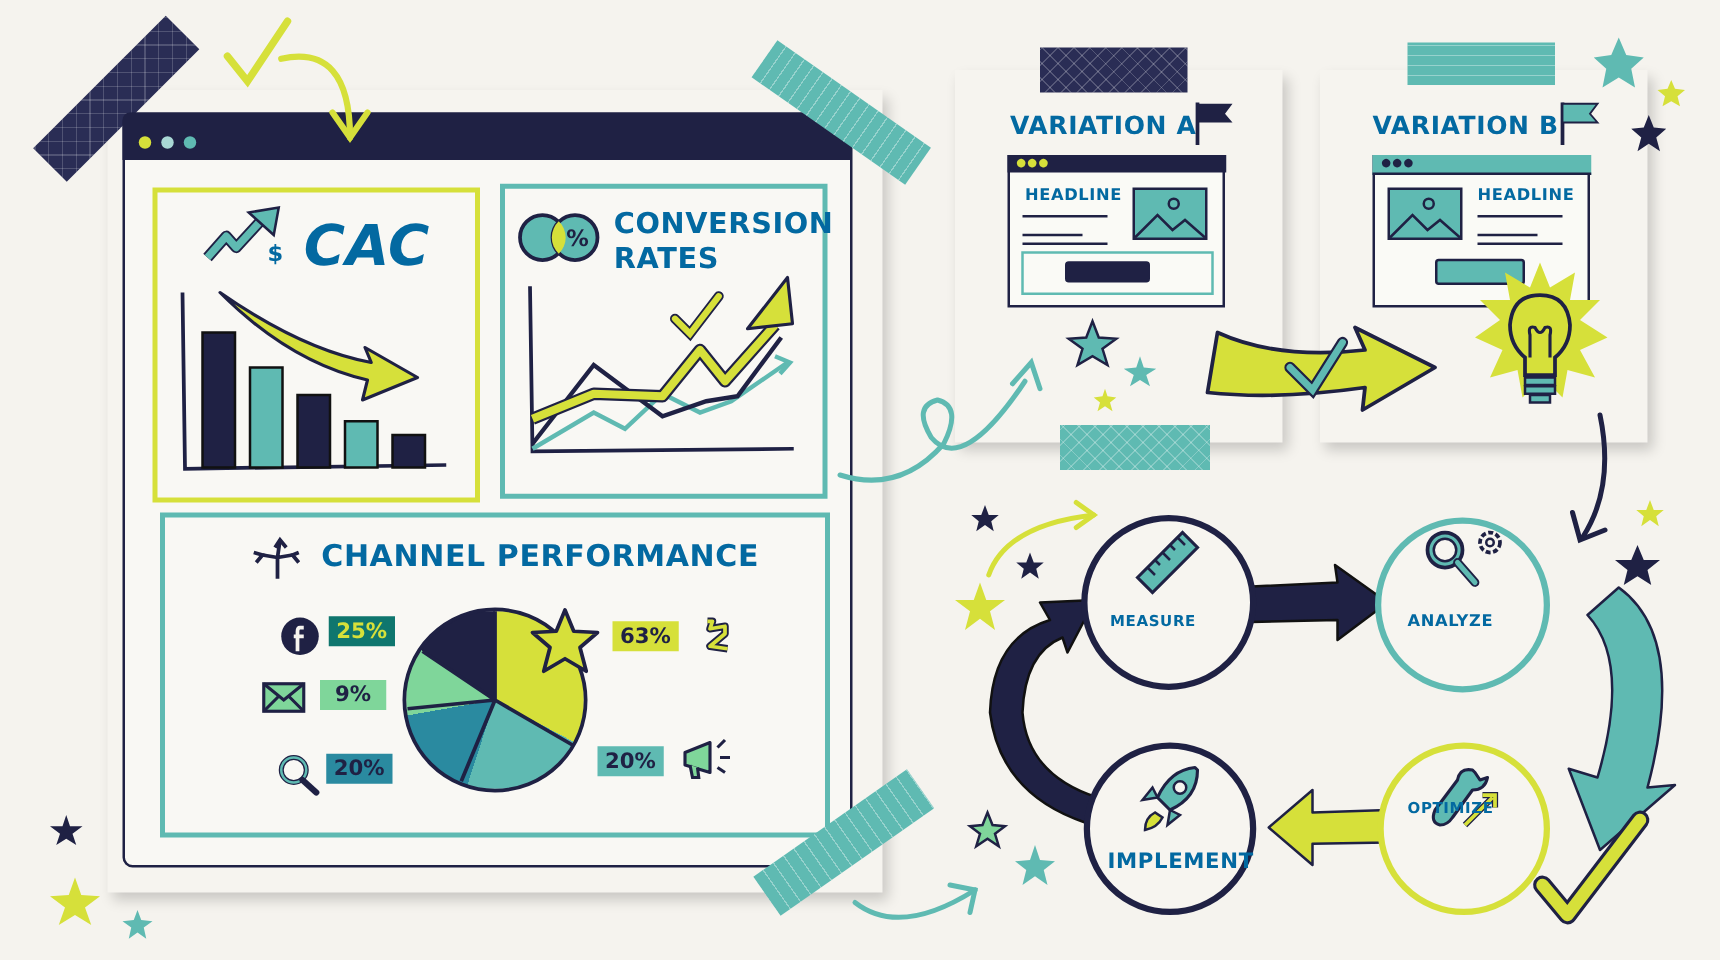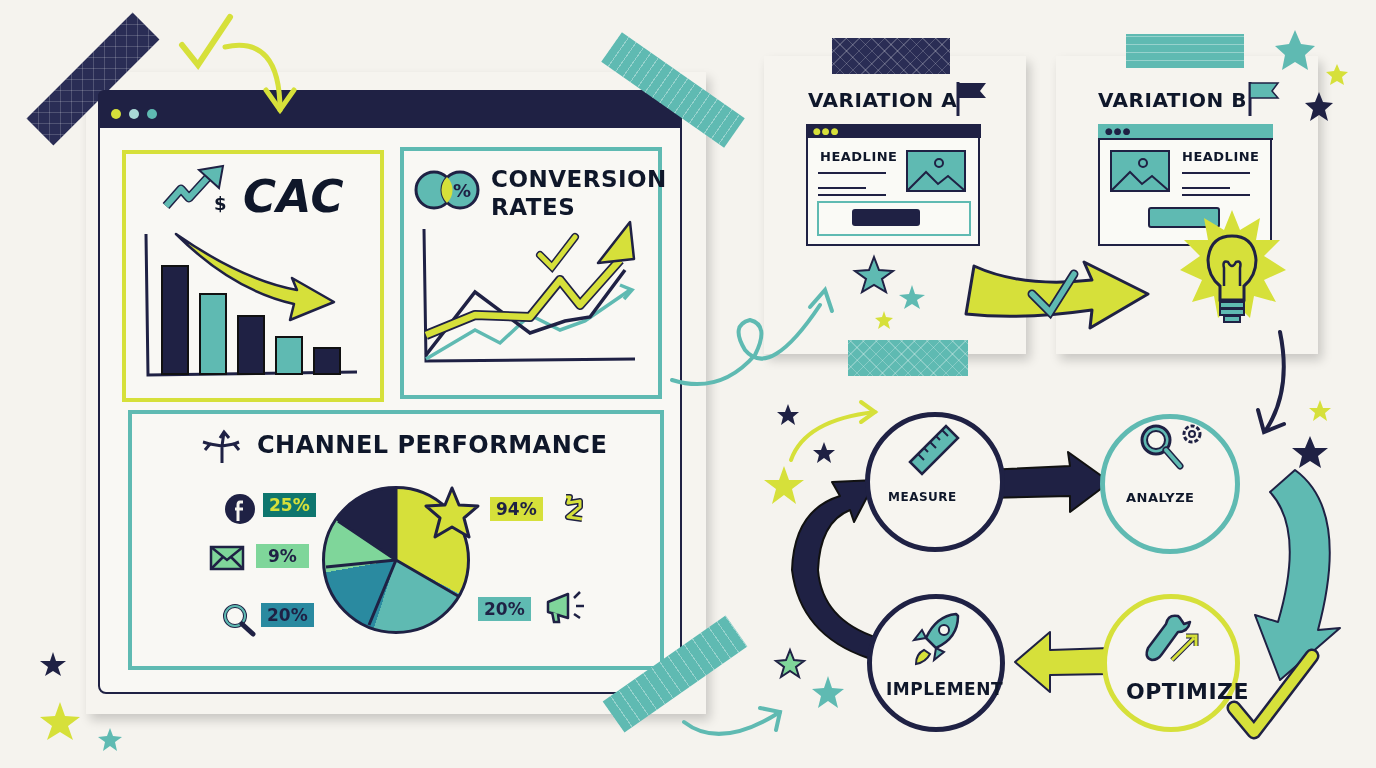--- a/index.html
+++ b/index.html
@@ -1,18 +1,18 @@
 <!DOCTYPE html>
 <html><head>
 <meta charset="utf-8">
 <style>
   html,body{margin:0;padding:0;}
   body{width:1376px;height:768px;overflow:hidden;background:#f5f3ee;position:relative;font-family:"DejaVu Sans",sans-serif;}
   .abs{position:absolute;}
-  .hand{font-family:"DejaVu Sans",sans-serif;font-weight:bold;color:#0f172a;letter-spacing:0.5px;}
+  .hand{font-family:"DejaVu Sans",sans-serif;font-weight:bold;color:#0369a1;letter-spacing:0.5px;}
   .paper{background:#f6f4ef;box-shadow:4px 6px 10px rgba(0,0,0,0.18);}
   svg{position:absolute;overflow:visible;}
   .pct{position:absolute;font-family:"DejaVu Sans",sans-serif;font-weight:bold;font-size:17px;padding:2px 6px;color:#1f2144;}
 </style>
 </head>
 <body>
 
 <div class="abs paper" style="left:86px;top:72px;width:620px;height:642px;"></div>
 
 <div class="abs" style="left:18px;top:60px;width:150px;height:38px;background:#2a2d55;transform:rotate(-45deg);background-image:repeating-linear-gradient(45deg,transparent 0 10px,rgba(255,255,255,0.18) 10px 11px),repeating-linear-gradient(-45deg,transparent 0 10px,rgba(255,255,255,0.18) 10px 11px);"></div>
@@ -97,21 +97,21 @@
 </svg>
 <div class="pct" style="left:256px;top:544px;background:#7fd69a;padding:2px 12px;">9%</div>
 
 <svg style="left:221px;top:603px;" width="36" height="34">
   <circle cx="14" cy="13" r="10" fill="none" stroke="#1f2144" stroke-width="4"></circle>
   <circle cx="14" cy="13" r="10" fill="none" stroke="#5fbab2" stroke-width="2"></circle>
   <path d="M21 21 L32 31" stroke="#1f2144" stroke-width="5" stroke-linecap="round"></path>
 </svg>
 <div class="pct" style="left:261px;top:603px;background:#2a8aa0;">20%</div>
 
-<div class="pct" style="left:490px;top:497px;background:#d6e03a;">94%</div>
+<div class="pct" style="left:490px;top:497px;background:#d6e03a;">63%</div>
 <svg style="left:560px;top:493px;" width="26" height="32">
   <path d="M6 4 L10 4 L8 10 L20 8 L20 14 L8 24 L22 26" stroke="#1f2144" stroke-width="6" fill="none" stroke-linejoin="round"></path>
   <path d="M6 4 L10 4 L8 10 L20 8 L20 14 L8 24 L22 26" stroke="#d6e03a" stroke-width="3" fill="none" stroke-linejoin="round"></path>
 </svg>
 
 <div class="pct" style="left:478px;top:597px;background:#5fbab2;">20%</div>
 <svg style="left:544px;top:588px;" width="48" height="38">
   <path d="M4 14 L24 6 L24 30 L4 24 Z" fill="#7fd69a" stroke="#1f2144" stroke-width="2.5" stroke-linejoin="round"></path>
   <path d="M8 24 L10 34 L15 34 L14 26" fill="#7fd69a" stroke="#1f2144" stroke-width="2.5"></path>
   <path d="M30 10 L36 4 M32 18 L40 18 M30 26 L36 30" stroke="#1f2144" stroke-width="2.5"></path>
@@ -233,21 +233,21 @@
   <circle cx="54" cy="16" r="3" fill="none" stroke="#1f2144" stroke-width="2"></circle>
 </svg>
 <div class="abs hand" style="left:1126px;top:490px;font-size:13px;">ANALYZE</div>
 
 <div class="abs" style="left:1102px;top:594px;width:128px;height:128px;border-radius:50%;border:5px solid #d6e03a;background:#f7f5f0;"></div>
 <svg style="left:1138px;top:608px;" width="70" height="62">
   <path d="M40 8 Q30 6 28 16 L10 40 Q6 50 14 52 Q20 52 24 46 L40 24 Q50 24 52 14 L46 16 L42 10 Z" fill="#5fbab2" stroke="#1f2144" stroke-width="2.5" stroke-linejoin="round"></path>
   <path d="M34 52 L56 30 M48 28 L58 28 L58 38" stroke="#1f2144" stroke-width="5" fill="none"></path>
   <path d="M34 52 L56 30 M48 28 L58 28 L58 38" stroke="#d6e03a" stroke-width="3" fill="none"></path>
 </svg>
-<div class="abs hand" style="left:1126px;top:679px;font-size:22px;text-align:right;">OPTIMIZE</div>
+<div class="abs hand" style="left:1126px;top:639px;font-size:12px;text-align:right;">OPTIMIZE</div>
 <svg style="left:1228px;top:648px;" width="90" height="92">
   <path d="M6 60 L26 84 L84 8" stroke="#1f2144" stroke-width="15" fill="none" stroke-linecap="round" stroke-linejoin="round"></path>
   <path d="M6 60 L26 84 L84 8" stroke="#d6e03a" stroke-width="10" fill="none" stroke-linecap="round" stroke-linejoin="round"></path>
 </svg>
 
 <div class="abs" style="left:867px;top:594px;width:128px;height:128px;border-radius:50%;border:5px solid #1f2144;background:#f7f5f0;"></div>
 <svg style="left:906px;top:610px;" width="60" height="60">
   <path d="M50 4 Q30 6 20 28 L30 38 Q52 28 52 6 Z" fill="#5fbab2" stroke="#1f2144" stroke-width="2.5" stroke-linejoin="round"></path>
   <circle cx="38" cy="20" r="5" fill="#f7f5f0" stroke="#1f2144" stroke-width="2"></circle>
   <path d="M20 28 L8 30 L16 20 Z M30 38 L28 50 L38 42 Z" fill="#5fbab2" stroke="#1f2144" stroke-width="2"></path>

